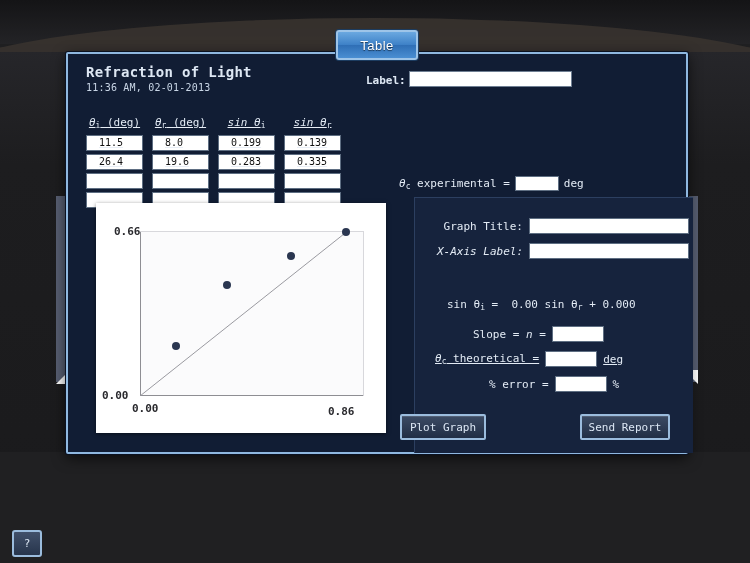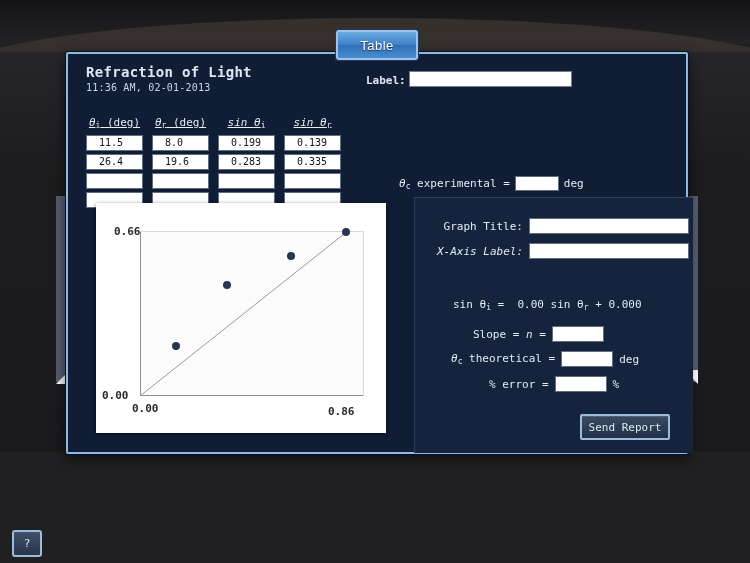--- a/index.html
+++ b/index.html
@@ -233,23 +233,23 @@
     border: 1px solid #5e6e82;
     box-sizing: border-box;
     height: 16px;
   }
   .wide   { width: 160px; }
   .narrow { width: 52px; }
 
   #row-title { left: 12px;  top: 20px; }
   #row-xaxis { left: 12px;  top: 45px; }
   #row-yaxis { left: 12px;  top: 70px; }
-  #row-eq    { left: 38px;  top: 100px; justify-content: flex-end; }
+  #row-eq    { left: 32px;  top: 100px; justify-content: flex-end; }
   #row-slope { left: 58px;  top: 128px; }
-  #row-thc   { left: 36px;  top: 153px; }
+  #row-thc   { left: 20px;  top: 153px; text-decoration: underline; }
   #row-err   { left: 74px;  top: 178px; }
   #row-title .rp-label,
   #row-xaxis .rp-label,
   #row-yaxis .rp-label { width: 96px; }
 
   
   .btn {
     position: absolute;
     height: 22px;
     background: linear-gradient(#3c4b64, #212e45);
@@ -399,20 +399,23 @@
         <span>deg</span>
       </div>
 
       <div class="rp-row" id="row-err">
         <span>% error =</span>
         <span class="rp-input narrow"></span>
         <span>%</span>
       </div>
     </div>
 
+    <div class="btn" id="btn-plot">
+      <span>Plot Graph</span>
+    </div>
     <div class="btn" id="btn-send">
       <span>Send Report</span>
     </div>
   </div>
 
   <div id="help-btn">
     <span>?</span>
   </div>
 
 </div>

